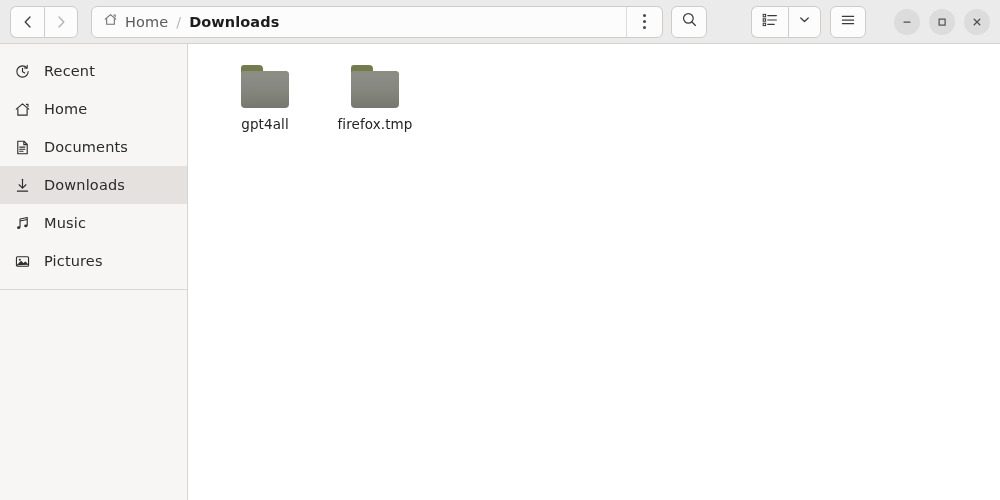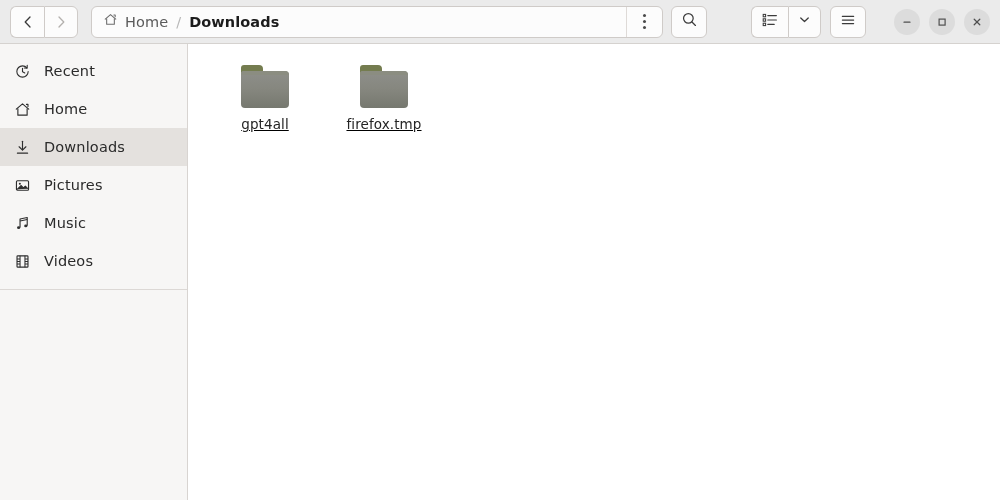--- a/index.html
+++ b/index.html
@@ -226,22 +226,21 @@
     flex: 1;
     background: #ffffff;
     position: relative;
     overflow: hidden;
   }
   .icon-grid {
     display: flex;
     flex-wrap: wrap;
     align-content: flex-start;
     padding: 8px 0 0 22px;
-    gap: 9px;
-    text-decoration: underline;
+    gap: 0;
   }
   .file {
     width: 110px;
     padding-top: 4px;
     display: flex;
     flex-direction: column;
     align-items: center;
     box-sizing: border-box;
   }
   .file-icon {
@@ -480,65 +479,65 @@
         <span class="side-icon">
           <svg width="17" height="17" viewBox="0 0 18 18" aria-hidden="true">
             <path d="M2.4 8.6 L9 3 L15.6 8.6" fill="none" stroke="#2e2e2e" stroke-width="1.2" stroke-linecap="round" stroke-linejoin="round"></path>
             <path d="M4.1 8.2 V15 H13.9 V8.2" fill="none" stroke="#2e2e2e" stroke-width="1.2" stroke-linecap="round" stroke-linejoin="round"></path>
             <path d="M13.2 3.6 H14.8 V5.7" fill="none" stroke="#2e2e2e" stroke-width="1.2" stroke-linecap="round" stroke-linejoin="round"></path>
           </svg>
         </span>
         <span class="side-label">Home</span>
       </div>
 
+      <div class="side-item">
+        <span class="side-icon">
+          <svg width="17" height="17" viewBox="0 0 18 18" aria-hidden="true">
+            <path d="M4 2.4 H10.6 L14 5.8 V15.6 H4 Z" fill="none" stroke="#2e2e2e" stroke-width="1.2" stroke-linejoin="round"></path>
+            <path d="M10.4 2.6 V6 H13.8" fill="none" stroke="#2e2e2e" stroke-width="1.2" stroke-linejoin="round"></path>
+            <path d="M6 8.6 H11.6 M6 10.8 H11.6 M6 13 H9.6" stroke="#2e2e2e" stroke-width="1.1" stroke-linecap="round"></path>
+          </svg>
+        </span>
+        <span class="side-label">Documents</span>
+      </div>
 
       <div class="side-item selected">
         <span class="side-icon">
           <svg width="17" height="17" viewBox="0 0 18 18" aria-hidden="true">
             <path d="M9 2.4 V11.4" stroke="#2e2e2e" stroke-width="1.2" stroke-linecap="round"></path>
             <path d="M5.4 8.2 L9 11.8 L12.6 8.2" fill="none" stroke="#2e2e2e" stroke-width="1.2" stroke-linecap="round" stroke-linejoin="round"></path>
             <path d="M3.6 15 H14.4" stroke="#2e2e2e" stroke-width="1.2" stroke-linecap="round"></path>
           </svg>
         </span>
         <span class="side-label">Downloads</span>
-      </div>
-
-      <div class="side-item">
-        <span class="side-icon">
-          <svg width="17" height="17" viewBox="0 0 18 18" aria-hidden="true">
-            <rect x="2.6" y="4" width="12.8" height="10" rx="1" fill="none" stroke="#2e2e2e" stroke-width="1.2"></rect>
-            <circle cx="6.2" cy="7.2" r="1.1" fill="#2e2e2e"></circle>
-            <path d="M3.4 13 L7.4 9 L10 11.4 L12 9.6 L14.6 12.4" fill="#2e2e2e" stroke="#2e2e2e" stroke-width="1.1" stroke-linejoin="round"></path>
-          </svg>
-        </span>
-        <span class="side-label">Pictures</span>
       </div>
 
       <div class="side-item">
         <span class="side-icon">
           <svg width="17" height="17" viewBox="0 0 18 18" aria-hidden="true">
             <path d="M6.4 13.2 V4.2 L14 2.6 V11.4" fill="none" stroke="#2e2e2e" stroke-width="1.2" stroke-linejoin="round"></path>
             <path d="M6.4 6.4 L14 4.8" fill="none" stroke="#2e2e2e" stroke-width="1.2"></path>
             <ellipse cx="4.9" cy="13.4" rx="1.7" ry="1.5" fill="#2e2e2e"></ellipse>
             <ellipse cx="12.5" cy="11.6" rx="1.7" ry="1.5" fill="#2e2e2e"></ellipse>
           </svg>
         </span>
         <span class="side-label">Music</span>
       </div>
 
       <div class="side-item">
         <span class="side-icon">
           <svg width="17" height="17" viewBox="0 0 18 18" aria-hidden="true">
-            <rect x="3.2" y="3" width="11.6" height="12" rx="0.8" fill="none" stroke="#2e2e2e" stroke-width="1.2"></rect>
-            <path d="M6.4 3 V15 M11.6 3 V15" stroke="#2e2e2e" stroke-width="1.1"></path>
-            <path d="M3.2 6.4 H6.4 M3.2 9 H6.4 M3.2 11.6 H6.4 M11.6 6.4 H14.8 M11.6 9 H14.8 M11.6 11.6 H14.8" stroke="#2e2e2e" stroke-width="1.1"></path>
-          </svg>
-        </span>
-        <span class="side-label">Videos</span>
-      </div>
+            <rect x="2.6" y="4" width="12.8" height="10" rx="1" fill="none" stroke="#2e2e2e" stroke-width="1.2"></rect>
+            <circle cx="6.2" cy="7.2" r="1.1" fill="#2e2e2e"></circle>
+            <path d="M3.4 13 L7.4 9 L10 11.4 L12 9.6 L14.6 12.4" fill="#2e2e2e" stroke="#2e2e2e" stroke-width="1.1" stroke-linejoin="round"></path>
+          </svg>
+        </span>
+        <span class="side-label">Pictures</span>
+      </div>
+
 
 
       <div class="side-sep"></div>
 
     </div>
 
     <div class="content">
       <div class="icon-grid">
 
         <div class="file">

